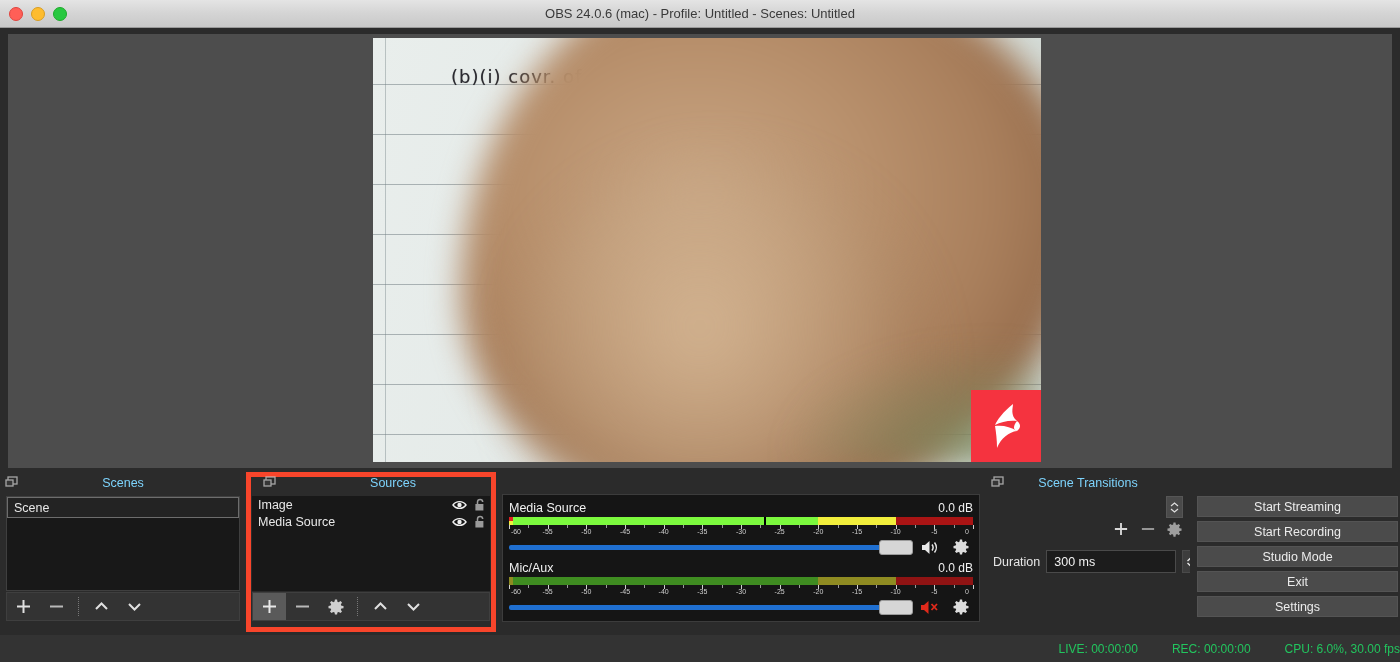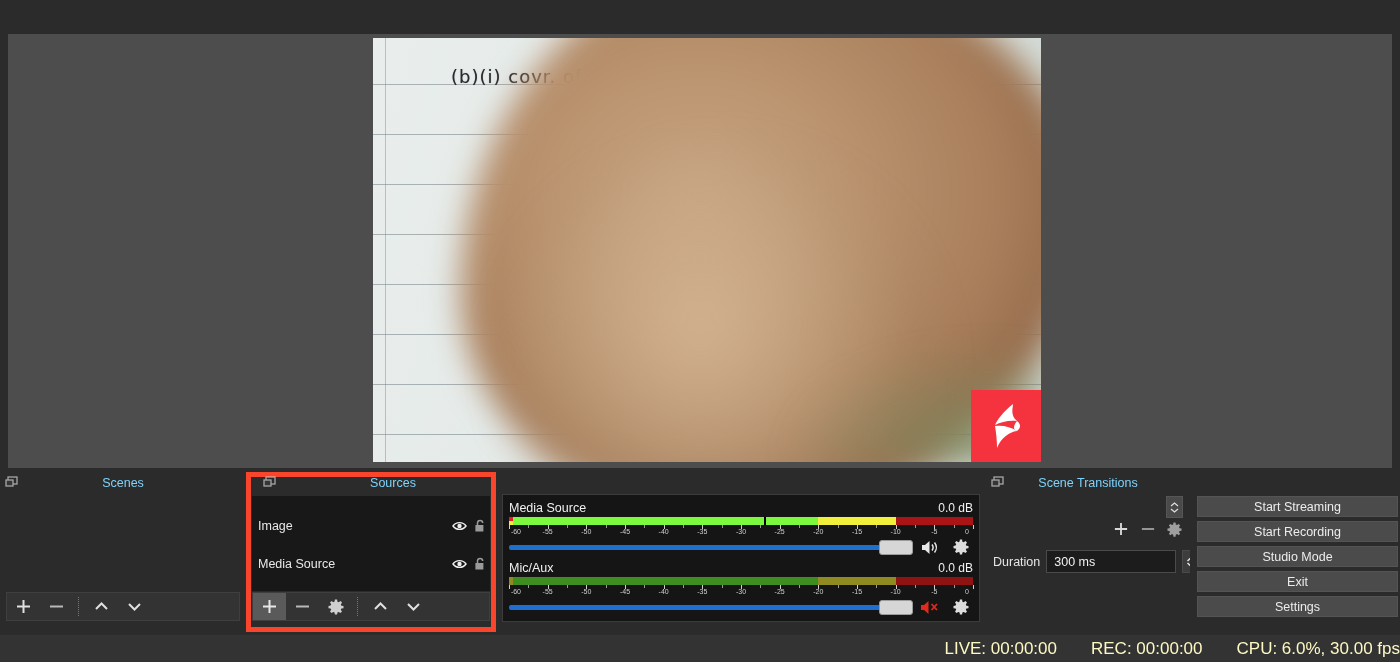--- a/index.html
+++ b/index.html
@@ -62,21 +62,21 @@
   .tb-btn{width:33px;height:27px;display:flex;align-items:center;justify-content:center;cursor:default;}
   .tb-btn svg{display:block;}
   .tb-btn.active{background:#5a5a5a;}
   .tb-div{width:1px;height:19px;margin:0 5px;border-left:1px dotted #777;}
 
   
   #sources{left:246px;width:250px;}
   .redbox{position:absolute;left:0;top:0;width:250px;height:160px;border:5px solid #f8452b;box-sizing:border-box;}
   #sources .dock-header{margin-left:12px;padding-left:32px;}
   .src-list{position:absolute;left:6px;top:24px;right:6px;height:95px;background:#181818;box-sizing:border-box;}
-  .src-row{height:17px;display:flex;align-items:center;padding:0 4px 0 6px;font-size:12.5px;color:#e8e8e8;margin-top:21px;}
+  .src-row{height:17px;display:flex;align-items:center;padding:0 4px 0 6px;font-size:12.5px;color:#e8e8e8;}
   .src-name{flex:1;}
   .src-icons{display:flex;align-items:center;gap:7px;}
 
   
   #mixer{left:496px;width:490px;}
   .mixer-body{position:absolute;left:6px;top:22px;right:6px;height:128px;background:#151515;border:1px solid #3c3c3c;box-sizing:border-box;padding:4px 6px;}
   .chan{position:relative;height:60px;}
   .chan-head{display:flex;justify-content:space-between;align-items:center;height:17px;}
   .chan-name{font-size:12.5px;color:#f0f0f0;}
   .chan-db{font-size:12px;color:#f0f0f0;}
@@ -110,27 +110,35 @@
 
   
   #controls{left:1190px;width:210px;}
   .ctrl-list{position:absolute;left:7px;right:2px;top:24px;display:flex;flex-direction:column;gap:4px;}
   .ctrl-btn{height:21px;background:#4b4b4b;border:1px solid #545454;box-sizing:border-box;display:flex;
      align-items:center;justify-content:center;font-size:12.5px;color:#ececec;}
 
   
   .statusbar{position:absolute;left:0;top:635px;width:1400px;height:27px;background:#333;
      display:flex;align-items:center;justify-content:flex-end;padding-right:22px;gap:34px;}
-  .status-item{font-size:17px;color:#fef9c3;}
+  .status-item{font-size:12px;color:#22c55e;}
 </style>
 </head>
 <body>
 
 <div class="app">
 
+  <div class="titlebar">
+    <div class="traffic">
+      <div class="dot red"></div>
+      <div class="dot yellow"></div>
+      <div class="dot green"></div>
+    </div>
+    <div class="title-text">OBS 24.0.6 (mac) - Profile: Untitled - Scenes: Untitled</div>
+  </div>
 
   <div class="preview-wrap">
     <div class="preview">
       <div class="video">
         <div class="paper"></div>
         <div class="rules">
           <div class="rule" style="top:46px"></div>
           <div class="rule" style="top:96px"></div>
           <div class="rule" style="top:146px"></div>
           <div class="rule" style="top:196px"></div>
@@ -158,20 +166,23 @@
 
   <div class="docks">
 
     <div class="dock" id="scenes">
       <div class="dock-header">
         <svg class="float-icon" viewBox="0 0 14 13">
           <rect x="3" y="1" width="9" height="7" fill="none" stroke="#cfcfcf" stroke-width="1.3"></rect>
           <rect x="1" y="4" width="7" height="6" fill="#3a3a3a" stroke="#cfcfcf" stroke-width="1.3"></rect>
         </svg>
         <span class="dock-title">Scenes</span>
+      </div>
+      <div class="list">
+        <div class="list-item selected">Scene</div>
       </div>
       <div class="toolbar">
         <div class="tb-btn">
           <svg width="17" height="17" viewBox="0 0 17 17">
               <path d="M8.5 2 V15 M2 8.5 H15" stroke="#e0e0e0" stroke-width="2"></path>
             </svg>
         </div>
         <div class="tb-btn">
           <svg width="17" height="17" viewBox="0 0 17 17">
               <path d="M2 8.5 H15" stroke="#b9b9b9" stroke-width="2"></path>

